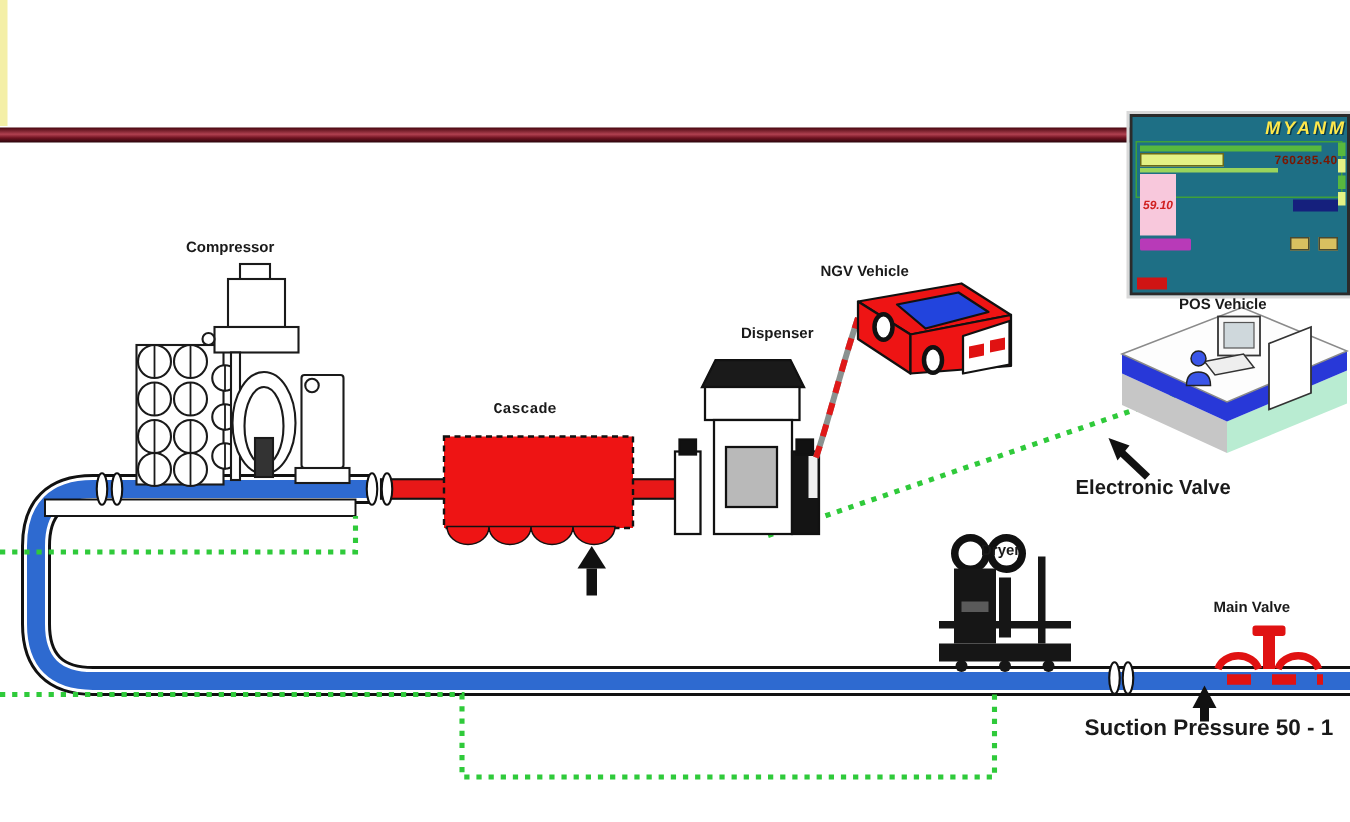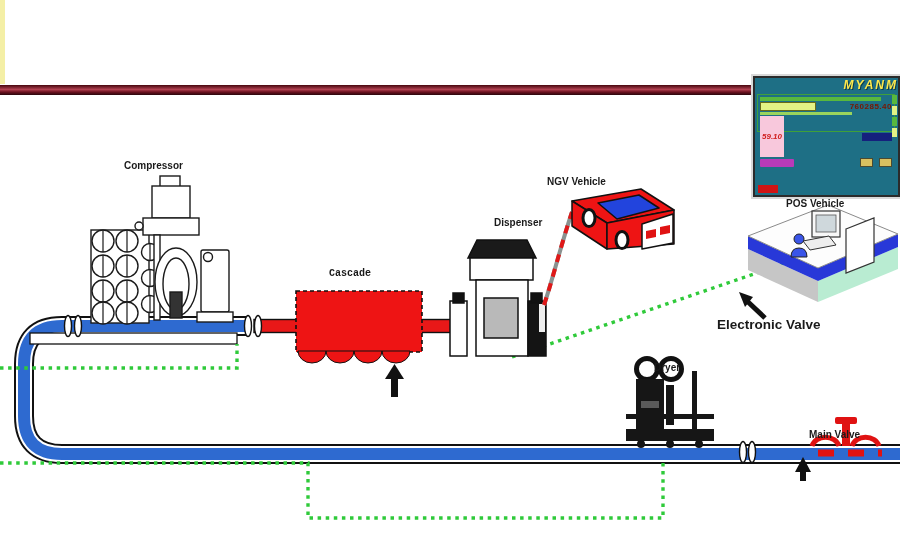--- a/index.html
+++ b/index.html
@@ -201,21 +201,22 @@
     </g>
   </svg>
 
   <div class="lbl layer2" style="left:124px;top:160px;">Compressor</div>
   <div class="lbl layer2" style="left:329px;top:268px;font-family:Liberation Mono, monospace;">Cascade</div>
   <div class="lbl layer2" style="left:462px;top:217px;margin-left:32px;">Dispenser</div>
   <div class="lbl layer2" style="left:547px;top:176px;">NGV Vehicle</div>
   <div class="lbl layer2" style="left:786px;top:198px;z-index:4;">POS Vehicle</div>
   <div class="lbl small layer2" style="left:717px;top:317px;">Electronic Valve</div>
   <div class="lbl layer2" style="left:654px;top:338px;margin-top:24px;">Dryer</div>
-  <div class="lbl layer2" style="left:809px;top:400px;margin-top:29px;">Main Valve</div>
+  <div class="lbl layer2" style="left:809px;top:400px;">Main Valve</div>
+  <div class="lbl layer2" style="left:723px;top:477px;font-size:15px;">Suction Pressure  50 - 1</div>
 
   <div class="accent-stripe"></div>
   <div class="divider"></div>
 
   <div class="pos-shot">
     <div class="pos-head">MYANM</div>
 
     <div class="pos-panel">
       <div class="strip"></div>
       <div class="prow">

